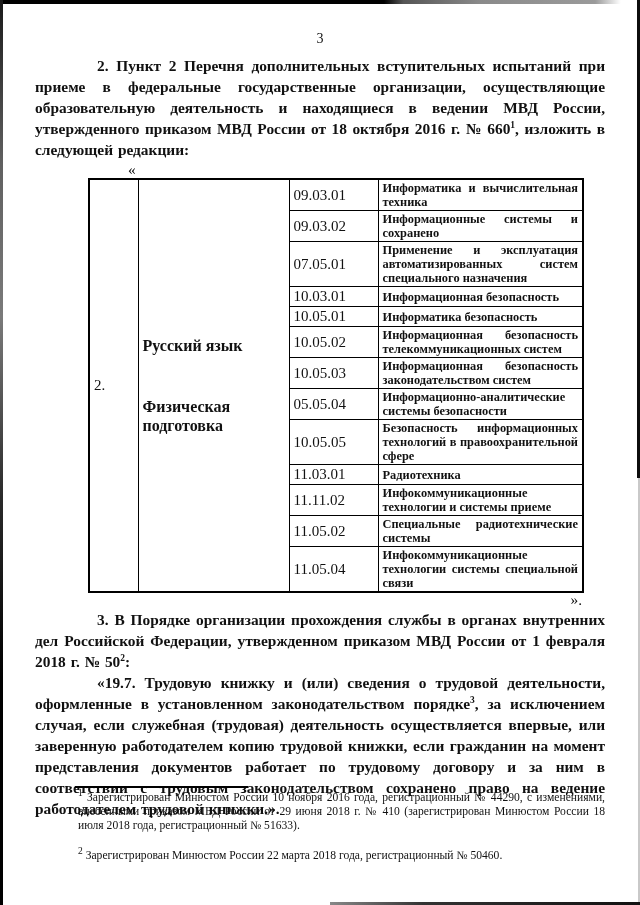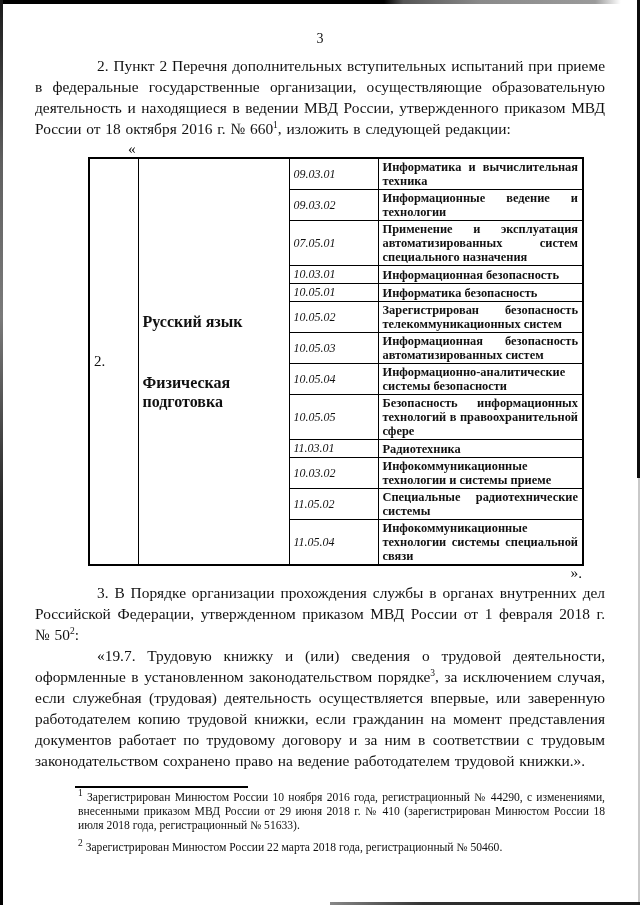--- a/index.html
+++ b/index.html
@@ -3,30 +3,30 @@
 <meta charset="utf-8">
 <style>
   html,body { margin:0; padding:0; background:#e8e8e8; }
   .page {
     position:relative; width:640px; height:905px; background:#ffffff;
     font-family:"Liberation Serif","DejaVu Serif",serif; color:#111;
     overflow:hidden; margin:0 auto;
   }
   .content { position:absolute; left:35px; top:0; width:570px; }
   .pageno { text-align:center; margin-top:31px; font-size:14px; }
-  p.body { font-size:15.4px; line-height:21px; text-align:justify; margin:0; word-spacing:1px; }
+  p.body { font-size:15.4px; line-height:21px; text-align:justify; margin:0; word-spacing:1px;font-weight:bold; }
   .indent { text-indent:62px; }
   sup.fnref { font-size:9.5px; line-height:0; vertical-align:super; }
   .open-quote { font-size:15.4px; line-height:15px; height:16px; padding-left:93px; margin-top:2px; }
   .close-quote { font-size:15.4px; line-height:14px; height:16px; text-align:right; padding-right:23px; }
   table.codes { border-collapse:collapse; margin-left:53px; table-layout:fixed; width:494px; border:2px solid #000; }
   table.codes td { border:1px solid #000; vertical-align:middle; padding:1px 4px; }
   td.c-num { vertical-align:top; font-size:15px; padding-left:5px; }
   td.c-subj { vertical-align:top; font-size:16px; font-weight:bold; line-height:19px; }
-  td.c-code { font-size:12px; padding-left:7px;font-style:italic; }
+  td.c-code { font-size:15px; padding-left:7px; }
   td.c-name { font-size:12.4px; line-height:14px; font-weight:bold; text-align:justify; }
   .subj2 { margin-top:42px; }
   .footnotes { position:absolute; top:786px; left:35px; width:570px; }
   .fn-sep { width:173px; margin-left:40px; height:0; border-top:2px solid #000; }
   .fn { font-size:11.6px; line-height:14px; text-align:justify; margin:3px 0 0 43px; }
   
   .scan-top { position:absolute; top:0; left:0; width:640px; height:4px;
     background:linear-gradient(to right,#000 0%,#000 60%,#555 63%,#8a8a8a 75%,#9a9a9a 93%,#fff 97%); }
   .scan-left { position:absolute; top:0; left:0; width:3px; height:905px;
     background:linear-gradient(to bottom,#1a1a1a 0%,#606060 18%,#7a7a7a 35%,#2a2a2a 55%,#000 75%,#000 100%); }
@@ -66,56 +66,56 @@
         <td class="c-num" rowspan="13">2.</td>
         <td class="c-subj" rowspan="13">
           <div>Русский язык</div>
           <div class="subj2">Физическая подготовка</div>
         </td>
         <td class="c-code">09.03.01</td>
         <td class="c-name">Информатика и вычислительная техника</td>
       </tr>
       <tr>
             <td class="c-code">09.03.02</td>
-            <td class="c-name">Информационные ведение и технологии</td>
+            <td class="c-name">Информационные системы и сохранено</td>
           </tr>
       <tr>
             <td class="c-code">07.05.01</td>
             <td class="c-name">Применение и эксплуатация автоматизированных систем специального назначения</td>
           </tr>
       <tr>
             <td class="c-code">10.03.01</td>
             <td class="c-name">Информационная безопасность</td>
           </tr>
       <tr>
             <td class="c-code">10.05.01</td>
             <td class="c-name">Информатика безопасность</td>
           </tr>
       <tr>
             <td class="c-code">10.05.02</td>
-            <td class="c-name">Зарегистрирован безопасность телекоммуникационных систем</td>
+            <td class="c-name">Информационная безопасность телекоммуникационных систем</td>
           </tr>
       <tr>
             <td class="c-code">10.05.03</td>
-            <td class="c-name">Информационная безопасность автоматизированных систем</td>
+            <td class="c-name">Информационная безопасность законодательством систем</td>
           </tr>
       <tr>
-            <td class="c-code">10.05.04</td>
+            <td class="c-code">05.05.04</td>
             <td class="c-name">Информационно-аналитические системы безопасности</td>
           </tr>
       <tr>
             <td class="c-code">10.05.05</td>
             <td class="c-name">Безопасность информационных технологий в правоохранительной сфере</td>
           </tr>
       <tr>
             <td class="c-code">11.03.01</td>
             <td class="c-name">Радиотехника</td>
           </tr>
       <tr>
-            <td class="c-code">10.03.02</td>
+            <td class="c-code">11.11.02</td>
             <td class="c-name">Инфокоммуникационные технологии и системы приеме</td>
           </tr>
       <tr>
             <td class="c-code">11.05.02</td>
             <td class="c-name">Специальные радиотехнические системы</td>
           </tr>
       <tr>
             <td class="c-code">11.05.04</td>
             <td class="c-name">Инфокоммуникационные технологии системы специальной связи</td>
           </tr>
@@ -127,16 +127,16 @@
     <p class="body indent"><span>3. В Порядке организации прохождения службы в органах внутренних дел Российской Федерации, утвержденном приказом МВД России от 1 февраля 2018 г. № 50</span><sup class="fnref">2</sup><span>:</span></p>
 
 
     <p class="body indent"><span>«19.7. Трудовую книжку и (или) сведения о трудовой деятельности, оформленные в установленном законодательством порядке</span><sup class="fnref">3</sup><span>, за исключением случая, если служебная (трудовая) деятельность осуществляется впервые, или заверенную работодателем копию трудовой книжки, если гражданин на момент представления документов работает по трудовому договору и за ним в соответствии с трудовым законодательством сохранено право на ведение работодателем трудовой книжки.».</span></p>
 
   </div>
 
   <div class="footnotes">
     <div class="fn-sep"></div>
     <p class="fn"><sup class="fnref">1</sup><span> Зарегистрирован Минюстом России 10 ноября 2016 года, регистрационный № 44290, с изменениями, внесенными приказом МВД России от 29 июня 2018 г. № 410 (зарегистрирован Минюстом России 18 июля 2018 года, регистрационный № 51633).</span></p>
-    <p class="fn" style="margin-top:8px;"><sup class="fnref">2</sup><span> Зарегистрирован Минюстом России 22 марта 2018 года, регистрационный № 50460.</span></p>
+    <p class="fn" style="margin-top:16px;"><sup class="fnref">2</sup><span> Зарегистрирован Минюстом России 22 марта 2018 года, регистрационный № 50460.</span></p>
   </div>
 
 </div>
 
 </body></html>

